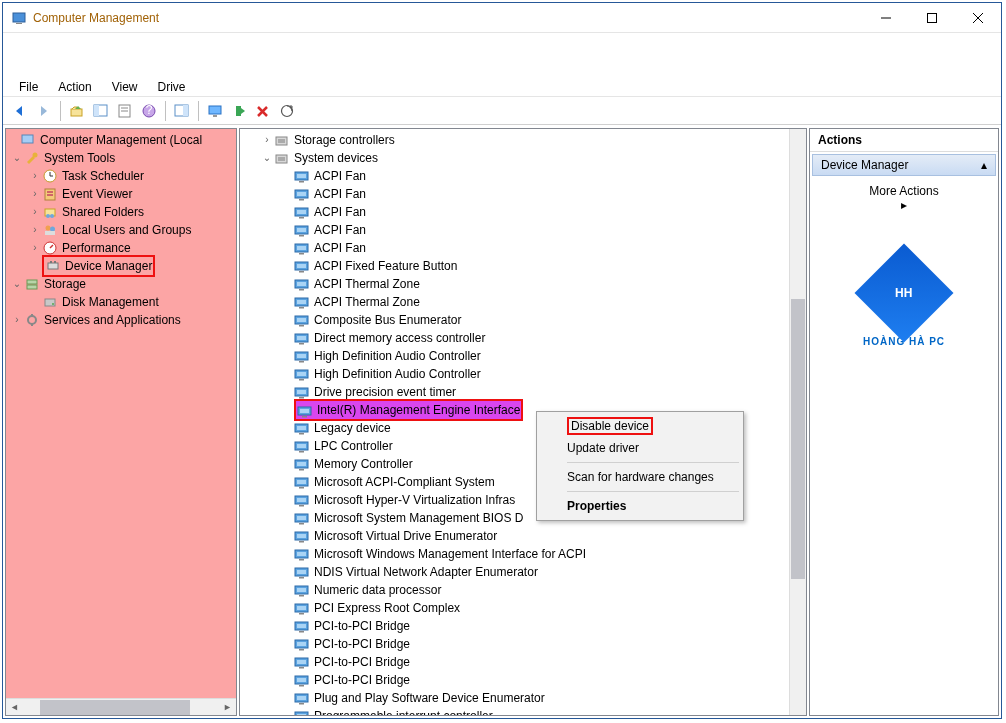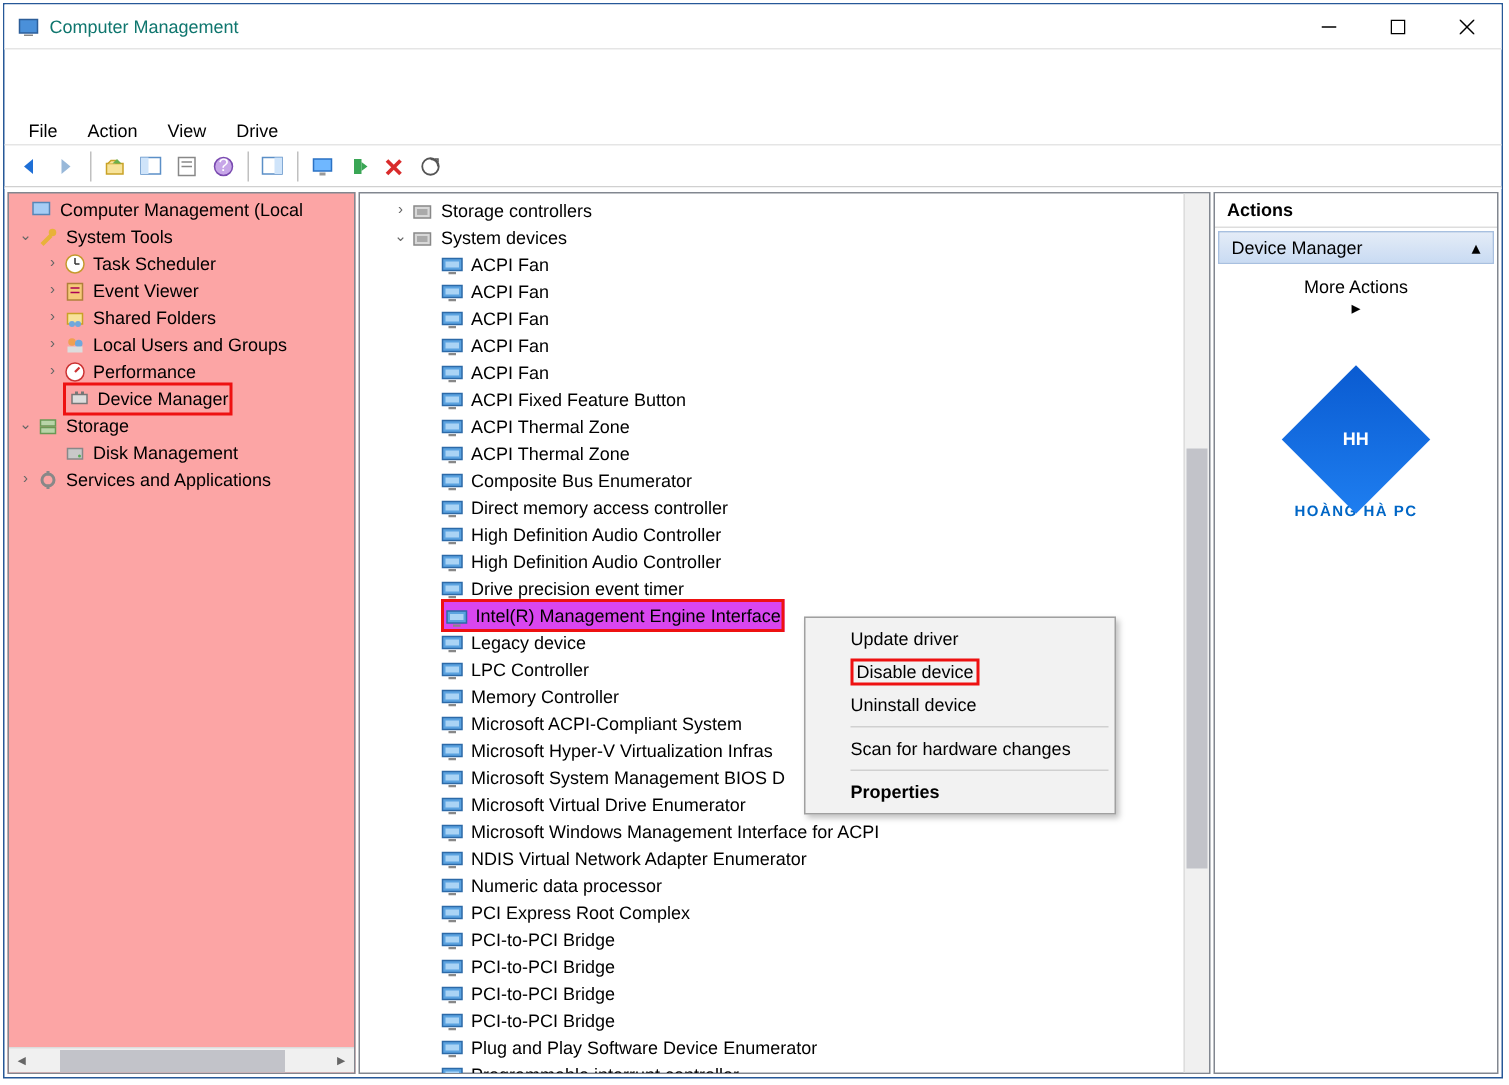--- a/index.html
+++ b/index.html
@@ -2,21 +2,21 @@
 <html><head>
 <meta charset="utf-8">
 <style>
 * { box-sizing: border-box; margin: 0; padding: 0; font-family: "Segoe UI", Tahoma, sans-serif; font-size: 12px; }
 body { background: #fff; width: 1006px; height: 723px; overflow: hidden; }
 .window { width: 1000px; height: 717px; border: 1px solid #265898; margin: 2px; background: #fff; display: flex; flex-direction: column; }
 
 
 .titlebar { height: 30px; display: flex; align-items: center; padding: 0 0 0 8px; background: #fff; border-bottom: 1px solid #e5e5e5;}
 .titlebar .ticon { width: 16px; height: 16px; margin-right: 6px; display:flex; align-items:center; justify-content:center;}
-.titlebar .ttitle { color: #0f766e; flex: 1; }
+.titlebar .ttitle { color: #a16207; flex: 1; }
 .winbtns { display: flex; height: 100%; }
 .winbtn { width: 46px; display: flex; align-items: center; justify-content: center; color:#000;}
 
 
 .menubar { height: 20px; display: flex; align-items: center; padding: 0 8px; gap: 4px; border-bottom: 1px solid #e5e5e5; margin-top: 44px;}
 .menubar .mitem { padding: 2px 8px; cursor: default; }
 
 
 .toolbar { height: 28px; display: flex; align-items: center; padding: 0 6px; gap: 2px; border-bottom: 1px solid #d0d0d0;}
 .tbtn { width: 22px; height: 22px; display: flex; align-items: center; justify-content: center; border:1px solid transparent;}
@@ -639,23 +639,22 @@
               </svg>
             </span>
             <span>Programmable interrupt controller</span>
           </div>
         </div>
       <div class="cscroll">
           <div class="thumb"></div>
         </div>
 
       <div class="ctxmenu" style="left:296px; top:282px" id="ctxmenu">
+          <div class="ctxitem" style=""><span class="redbox" style="padding:0 2px">Disable device</span></div>
           <div class="ctxitem" style="">Update driver</div>
-          <div class="ctxitem" style=""><span class="redbox" style="padding:0 2px">Disable device</span></div>
-          <div class="ctxitem" style="">Uninstall device</div>
           <div class="ctxsep"></div>
           <div class="ctxitem" style="">Scan for hardware changes</div>
           <div class="ctxsep"></div>
           <div class="ctxitem" style="font-weight:600;">Properties</div>
         </div>
     </div>
 
     <div class="rightpane">
       <div class="actions-head">Actions</div>
       <div class="actions-sec">

